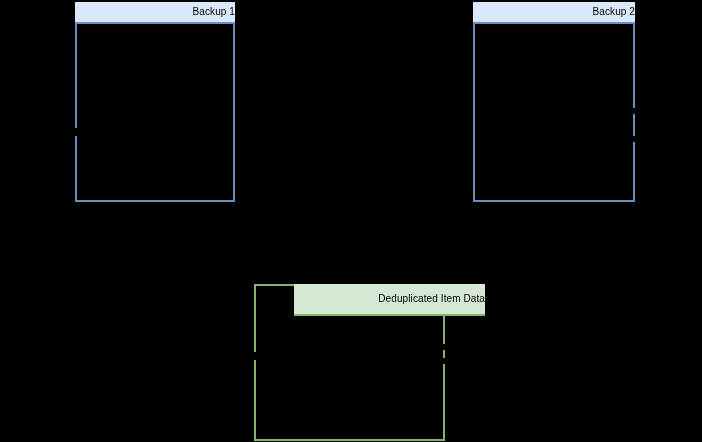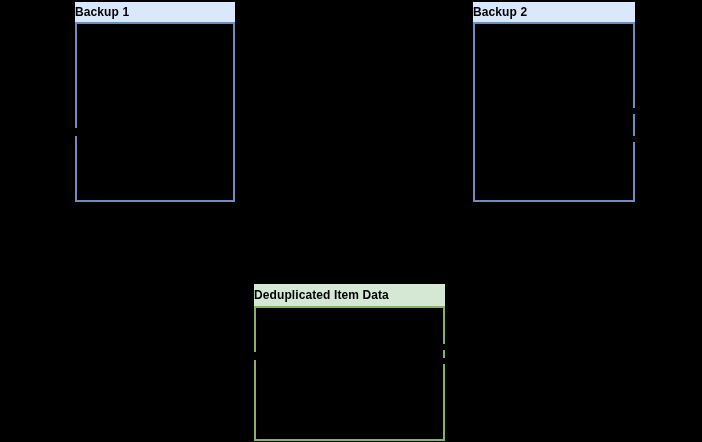--- a/index.html
+++ b/index.html
@@ -31,23 +31,23 @@
     background: transparent;
   }
   .container-node .node-header {
     position: absolute;
     left: 0;
     top: 0;
     width: 100%;
     box-sizing: border-box;
     display: flex;
     align-items: center;
-    justify-content: flex-start;
-    font-size: 12px;
-    font-weight: bold;
+    justify-content: flex-end;
+    font-size: 10px;
+    font-weight: normal;
     color: #000000;
     letter-spacing: 0.1px;
     line-height: 1;
   }
   
   .style-blue .node-body {
     border: 2px solid #6c8ebf;
   }
   .style-blue .node-header {
     background: #dae8fc;
@@ -84,21 +84,21 @@
     <div class="node-body"></div>
     <div class="node-header" style="height: 22px;">
       <span>Backup 2</span>
     </div>
     <div class="border-gap" style="right:-1px; top:106px; width:4px; height:6px;"></div>
     <div class="border-gap" style="right:-1px; top:134px; width:4px; height:6px;"></div>
   </div>
 
   <div class="container-node style-green" id="node-deduplicated-item-data" style="left: 254px; top: 284px; width: 191px; height: 157px;">
     <div class="node-body"></div>
-    <div class="node-header" style="height: 24px;">
+    <div class="node-header" style="height: 32px; margin-left: 40px;">
       <span>Deduplicated Item Data</span>
     </div>
     <div class="border-gap" style="left:-1px; top:68px; width:4px; height:8px;"></div>
     <div class="border-gap" style="right:-1px; top:60px; width:4px; height:6px;"></div>
     <div class="border-gap" style="right:-1px; top:74px; width:4px; height:6px;"></div>
   </div>
 
 </div>
 
 </body></html>

